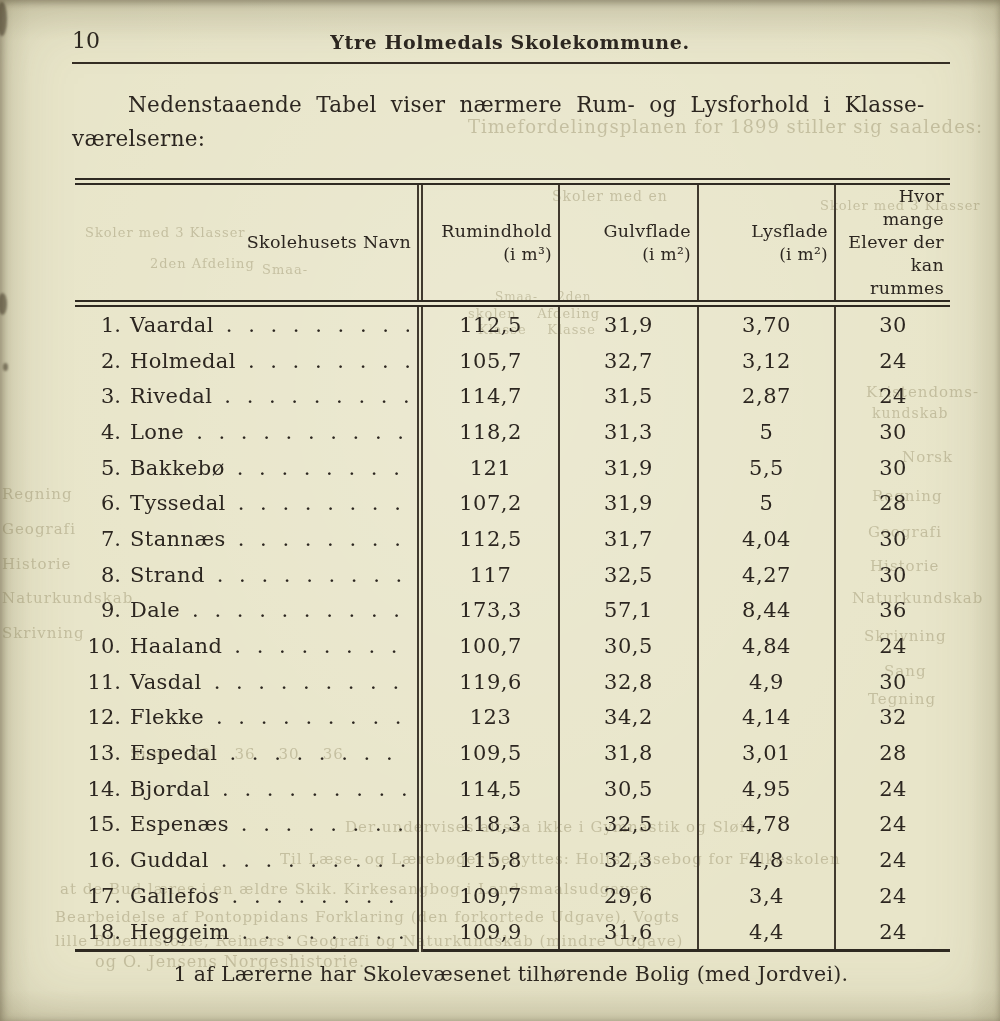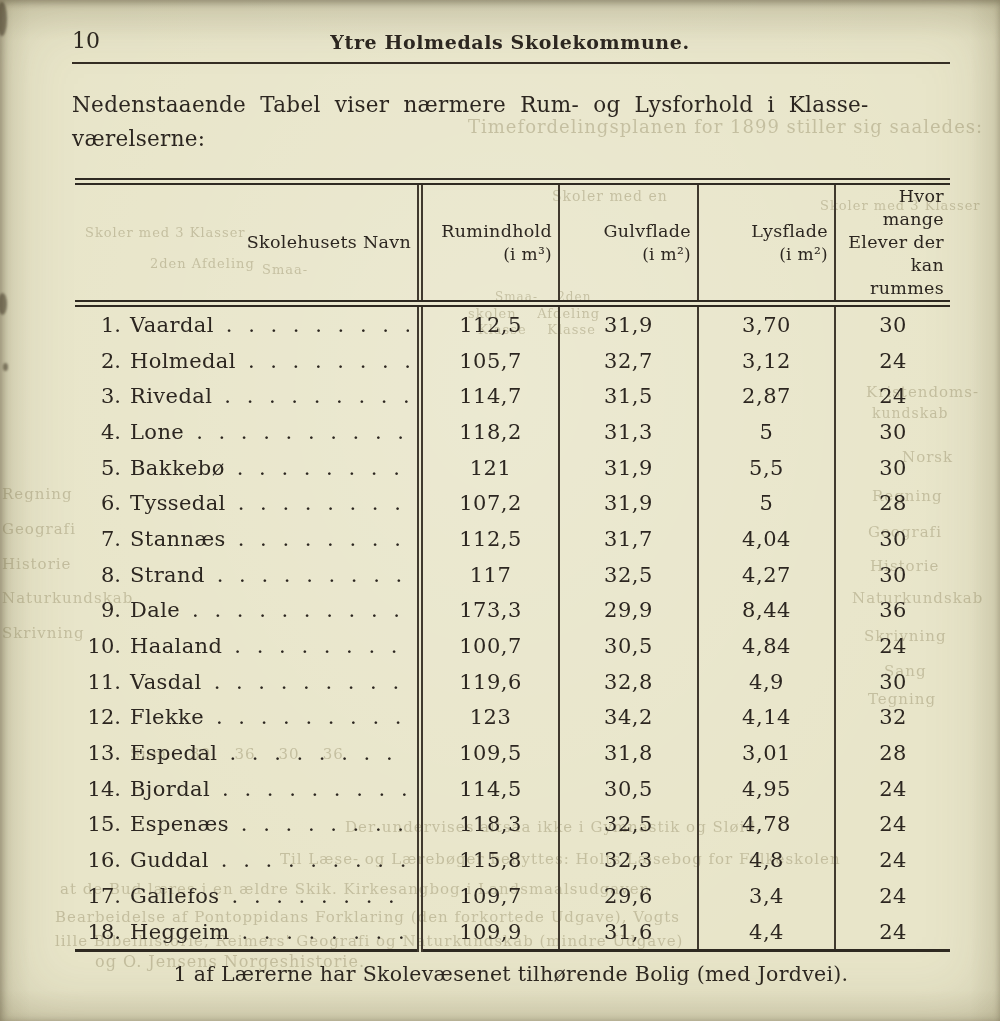--- a/index.html
+++ b/index.html
@@ -41,21 +41,21 @@
   .running-head { position:absolute; top:28px; left:72px; right:52px; height:30px; }
   .pagenum { position:absolute; left:0; top:0; font-size:22px; }
   .rtitle  { position:absolute; left:0; right:0; top:3px; text-align:center;
              font-size:19px; font-weight:600; letter-spacing:.6px; }
   .head-rule { position:absolute; top:62px; left:72px; width:878px; height:2px;
                background:#352e24; }
 
   
   .intro { position:absolute; top:88px; left:72px; width:878px; margin:0;
            font-size:21.5px; line-height:34px; }
-  .intro .l1 { word-spacing:7px; letter-spacing:.3px; }
+  .intro .l1 { margin-left:56px; word-spacing:7px; letter-spacing:.3px; }
   .intro .l2 { letter-spacing:.3px; }
 
   
   table.data-table {
     position:absolute; left:75px; top:178px; width:875px;
     border-collapse:collapse; table-layout:fixed;
     border-top:7px double #2f2a22;
     border-bottom:3.5px solid #2f2a22;
     font-size:21px; color:#2c2620;
   }
@@ -282,21 +282,21 @@
 
   <tr>
     <td class="c-name">
       <div class="nameline">
         <span class="rn">9.</span>
         <span class="nm">Dale</span>
         <span class="dots">. . . . . . . . . . . . . . . . . . . . . . . .</span>
       </div>
     </td>
     <td class="c-val vdbl">173,3</td>
-    <td class="c-val vline">29,9</td>
+    <td class="c-val vline">57,1</td>
     <td class="c-val vline">8,44</td>
     <td class="c-val vline">36</td>
   </tr>
 
   <tr>
     <td class="c-name">
       <div class="nameline">
         <span class="rn">10.</span>
         <span class="nm">Haaland</span>
         <span class="dots">. . . . . . . . . . . . . . . . . . . . . . . .</span>

